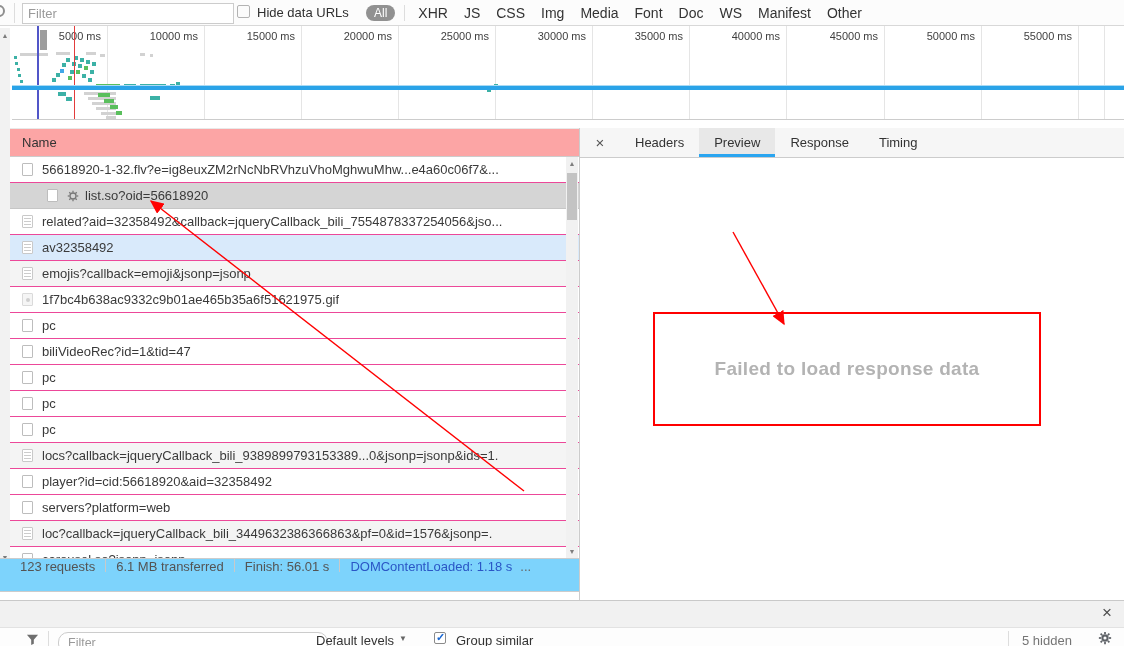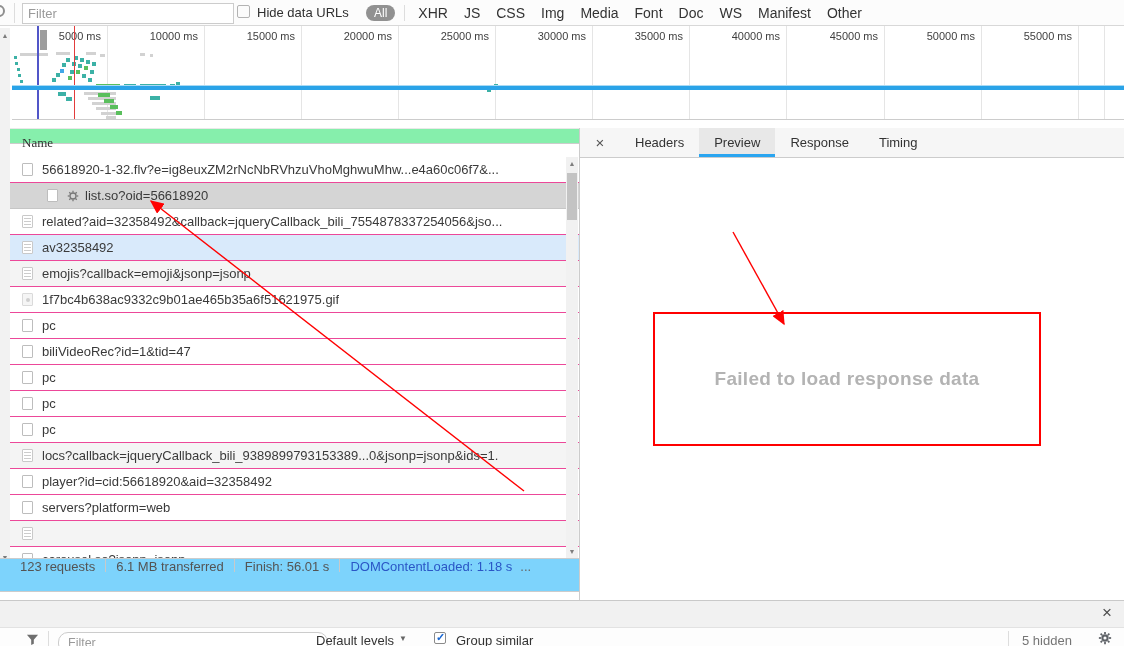--- a/index.html
+++ b/index.html
@@ -33,22 +33,22 @@
            background:linear-gradient(to bottom,#a9daf4 0,#a9daf4 1px,#2aa3e8 1px,#2aa3e8 100%);}
   .ovthumb{position:absolute;left:28px;top:4px;width:7px;height:20px;background:#9d9d9d;z-index:3;}
 
   
   .rail-top{position:absolute;left:0;top:28px;width:10px;height:92px;background:#f2f2f2;z-index:0;}
   .rail-main{position:absolute;left:0;top:120px;width:10px;height:472px;background:#f2f2f2;z-index:2;}
   .railarrow{position:absolute;left:0;width:10px;text-align:center;font-size:7px;color:#7c7c7c;line-height:10px;}
   .railgrip{position:absolute;left:0;width:10px;text-align:center;font-size:9px;color:#9a9a9a;letter-spacing:-1px;}
 
   
-  .list-head{position:absolute;left:10px;top:128px;width:569px;height:16px;background:#86efac;
-             border-bottom:1px solid #ccc;border-top:1px solid #e9e9e9;z-index:2;font-family:Liberation Serif, serif;}
+  .list-head{position:absolute;left:10px;top:128px;width:569px;height:29px;background:#fca5a5;
+             border-bottom:1px solid #ccc;border-top:1px solid #e9e9e9;z-index:2;}
   .list-head .hname{position:absolute;left:12px;top:6px;font-size:13px;color:#333;}
   .rows{position:absolute;left:10px;top:157px;width:569px;height:401px;overflow:hidden;background:#fff;z-index:2;}
   .row{position:relative;height:26px;border-bottom:1px solid #ec4899;display:flex;align-items:center;
        padding:0 18px 0 12px;font-size:13px;color:#3a3a3a;background:#fff;}
   .row.selected{background:#d5d5d5;border-bottom-color:#c6c6c6;padding-left:37px;}
   .row.highlight{background:#d9eafb;}
   .row.shaded{background:#f4f4f4;}
   .icon{width:11px;height:13px;border:1px solid #bdbdbd;background:#fff;margin-right:9px;flex:none;border-radius:1px;}
   .icon.lines{border-color:#c9c9c9;}
   .icon.lines::before{content:"";display:block;margin:2px 1px 0;height:9px;
@@ -289,20 +289,21 @@
       <div class="row">
         <span class="icon"></span>
         <span class="rname">player?id=cid:56618920&amp;aid=32358492</span>
       </div>
       <div class="row">
         <span class="icon"></span>
         <span class="rname">servers?platform=web</span>
       </div>
       <div class="row shaded">
         <span class="icon lines"></span>
+        <span class="rname">loc?callback=jqueryCallback_bili_3449632386366863&amp;pf=0&amp;id=1576&amp;jsonp=.</span>
       </div>
       <div class="row">
         <span class="icon"></span>
         <span class="rname">carousel.so?jsonp=jsonp</span>
       </div>
       <div class="vscroll">
       <span class="vs-up">▲</span>
       <div class="vs-thumb"></div>
       <span class="vs-dn">▼</span>
     </div>
@@ -322,21 +323,21 @@
   <div class="rpane">
     <div class="rtabs">
       <span class="rclose">×</span>
       <span class="rtab">Headers</span>
       <span class="rtab sel">Preview</span>
       <span class="rtab">Response</span>
       <span class="rtab">Timing</span>
     </div>
   </div>
 
-  <div class="failbox" style="left: 653px; top: 312px; width: 388px; height: 134px; border-color: rgb(255, 0, 0);">
+  <div class="failbox" style="left: 653px; top: 312px; width: 388px; height: 114px; border-color: rgb(255, 0, 0);">
     <span class="failtext">Failed to load response data</span>
   </div>
 
   <div class="drawerbar">
     <span class="dclose">×</span>
   </div>
   <div class="ctoolbar">
     <span class="funnel">
       <svg width="13" height="13" viewBox="0 0 14 14">
           <path d="M1 2 h12 l-4.6 5.2 v4.3 l-2.8 1.3 v-5.6 z" fill="#6e6e6e"></path>

